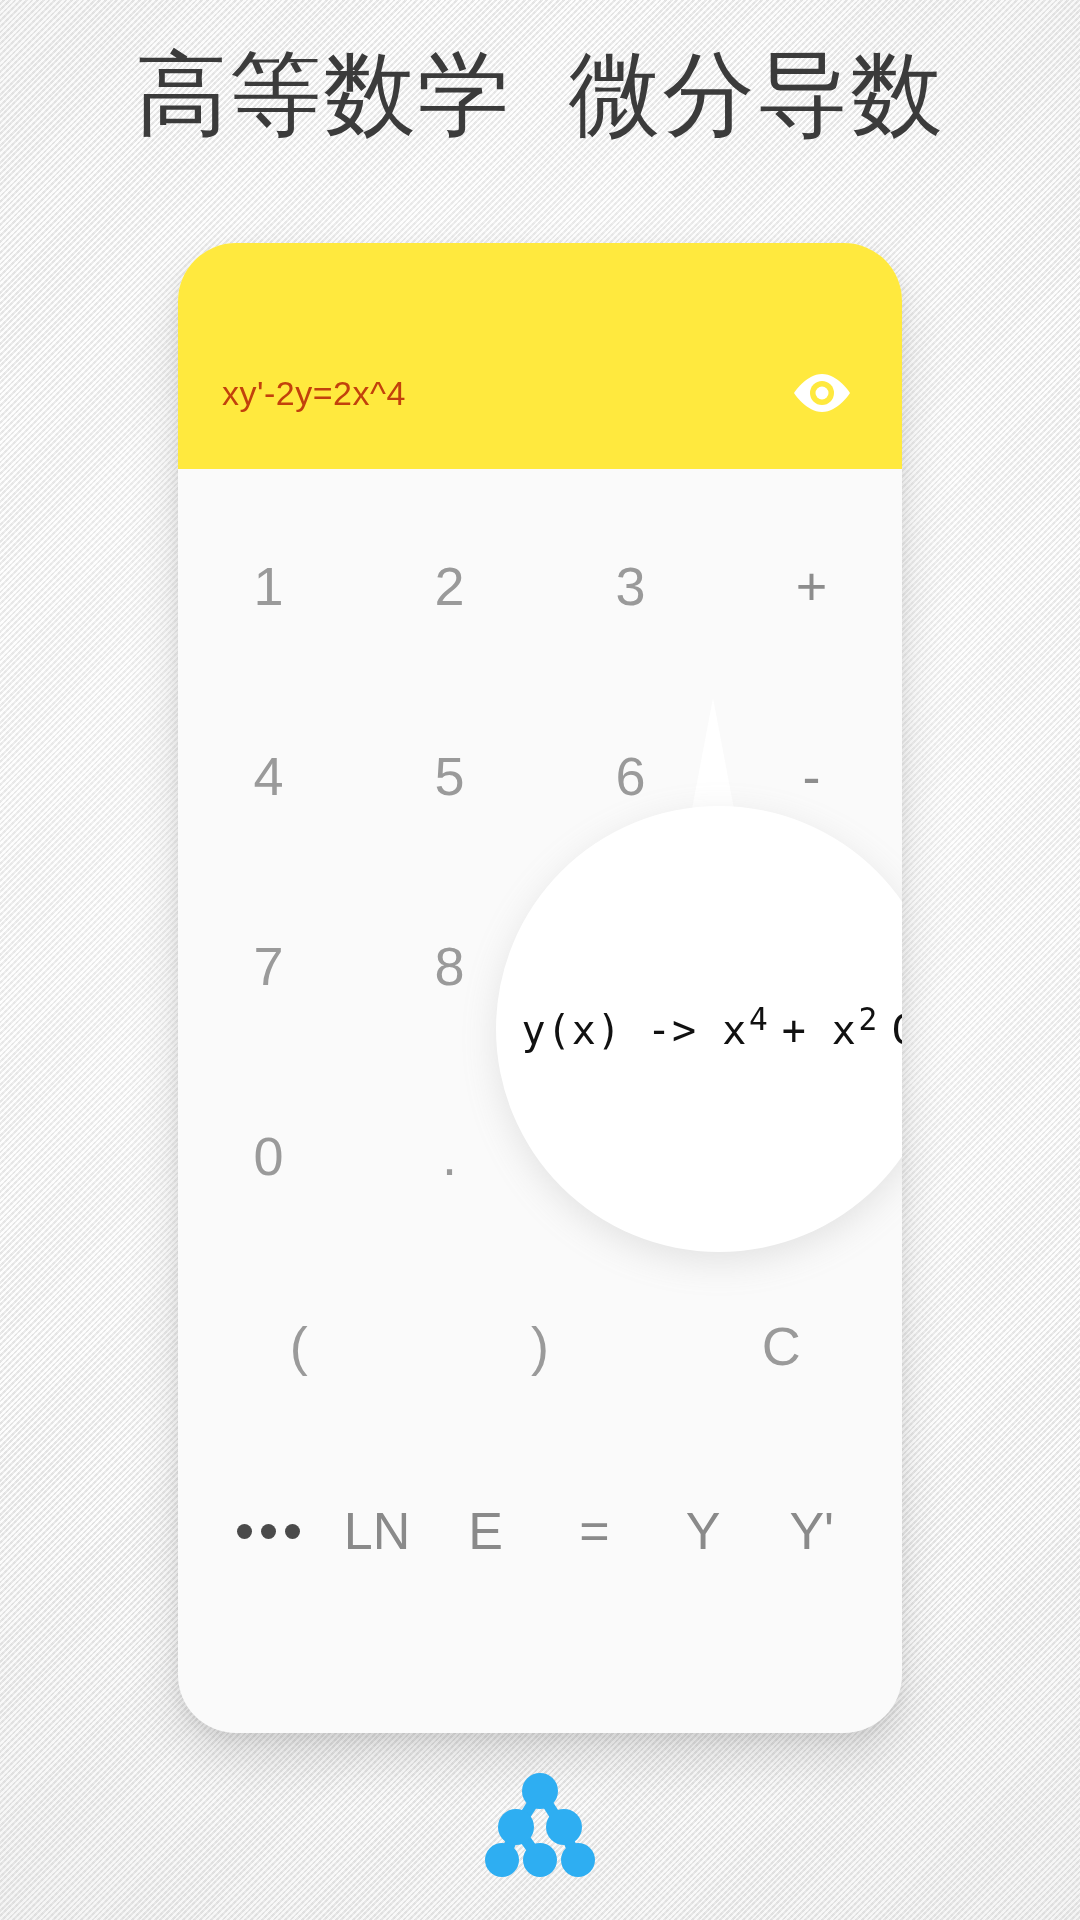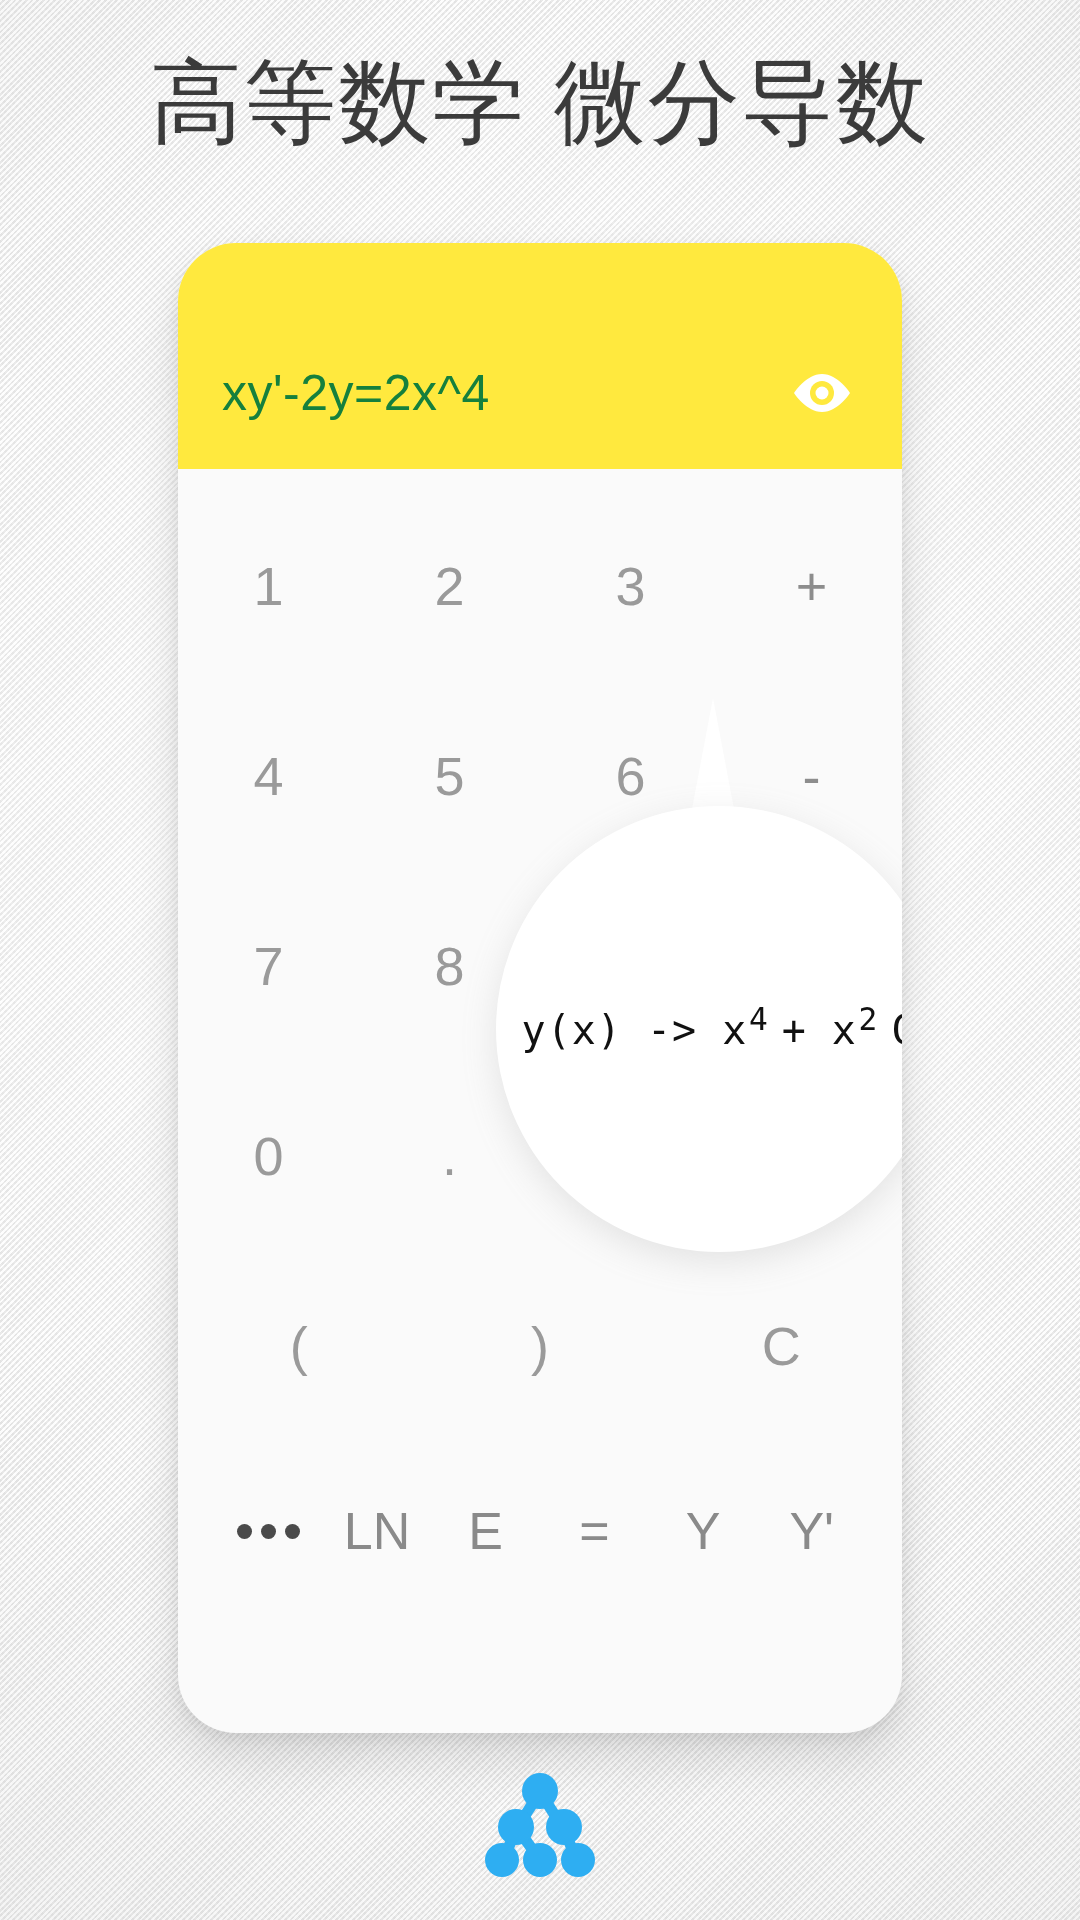--- a/index.html
+++ b/index.html
@@ -44,21 +44,21 @@
     pointer-events: none;
   }
 
   
   #headline {
     position: absolute;
     top: 48px;
     left: 0;
     width: 1080px;
     text-align: center;
-    font-family: Liberation Sans, sans-serif;
+    font-family: Liberation Mono, monospace;
     font-size: 92px;
     line-height: 1.18;
     color: #3b3b3b;
     letter-spacing: 2px;
     white-space: nowrap;
   }
 
   
   #app-card {
     position: absolute;
@@ -82,22 +82,22 @@
     width: 100%;
     height: 226px;
     background: #ffe93e;
     display: flex;
     align-items: center;
     padding: 0 44px 0 44px;
     box-sizing: border-box;
   }
   #expression-input {
     flex: 1;
-    font-size: 50px;
-    color: #15803d;
+    font-size: 34px;
+    color: #c2410c;
     letter-spacing: 0.5px;
     padding-top: 74px;
     user-select: text;
     white-space: nowrap;
     overflow: hidden;
   }
   #eye-toggle {
     width: 72px;
     height: 72px;
     margin-top: 74px;

